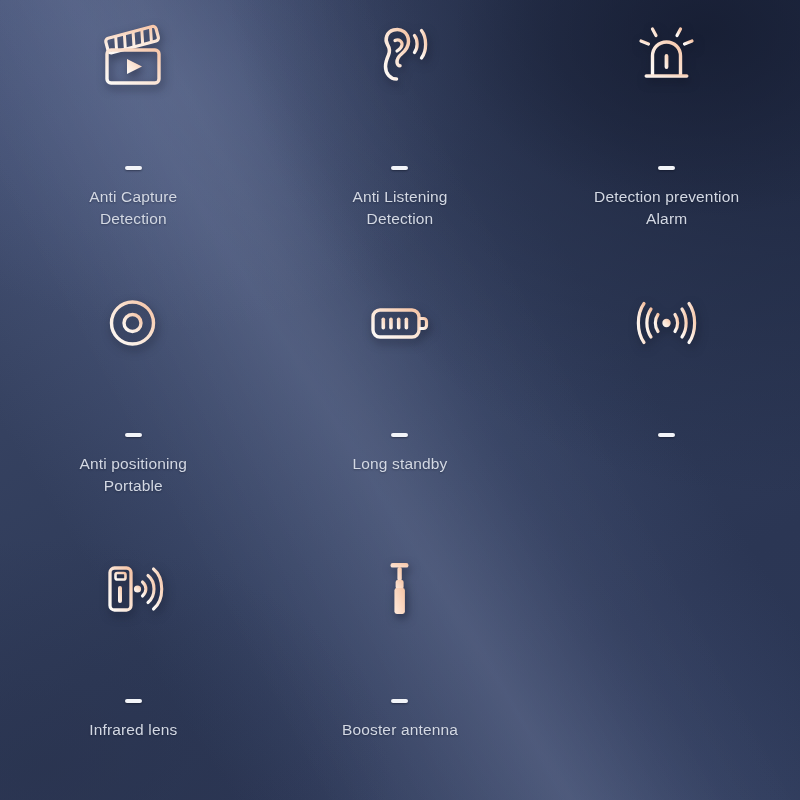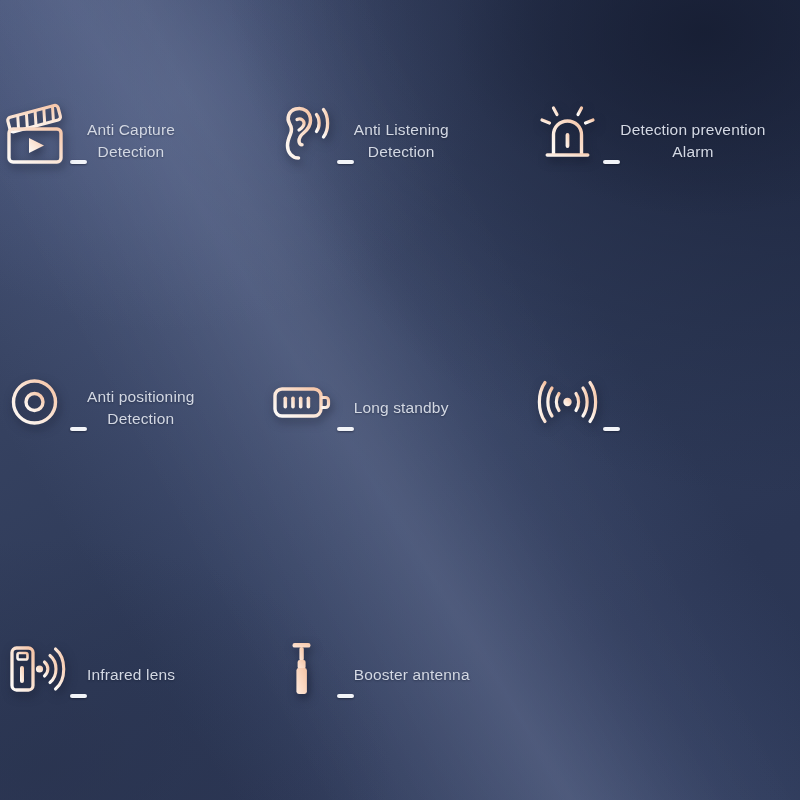--- a/index.html
+++ b/index.html
@@ -70,21 +70,21 @@
     display: grid;
     grid-template-columns: repeat(3, 1fr);
     grid-template-rows: repeat(3, 1fr);
     width: 800px;
     height: 800px;
   }
 
   .cell {
     position: relative;
     display: flex;
-    flex-direction: row;
+    flex-direction: column;
     align-items: center;
   }
 
   .icon-wrap {
     height: 104px;
     display: flex;
     align-items: center;
     justify-content: center;
     margin-top: 4px;
   }
@@ -223,21 +223,21 @@
           <circle cx="34.5" cy="34" r="21" fill="none" stroke="url(#g4)" stroke-width="3.4"></circle>
           <circle cx="34.5" cy="34" r="8.5" fill="none" stroke="url(#g4)" stroke-width="3.4"></circle>
           <path d="M34.5 7 L34.5 19" stroke="url(#g4)" stroke-width="3.4" stroke-linecap="round"></path>
           <path d="M34.5 49 L34.5 61" stroke="url(#g4)" stroke-width="3.4" stroke-linecap="round"></path>
           <path d="M7.5 34 L19.5 34" stroke="url(#g4)" stroke-width="3.4" stroke-linecap="round"></path>
           <path d="M49.5 34 L61.5 34" stroke="url(#g4)" stroke-width="3.4" stroke-linecap="round"></path>
         </svg>
       </div>
       <div class="divider-dash"></div>
       <div class="cell-label">Anti positioning
-Detection</div>
+Portable</div>
     </div>
 
     <div class="cell">
       <div class="icon-wrap">
         <svg width="70" height="68" viewBox="0 0 70 68">
           <defs>
             <linearGradient id="g5" x1="1" y1="0" x2="0" y2="1">
               <stop offset="0%" stop-color="#f6c4a5"></stop>
               <stop offset="50%" stop-color="#fbe6d7"></stop>
               <stop offset="100%" stop-color="#fdfbf9"></stop>

